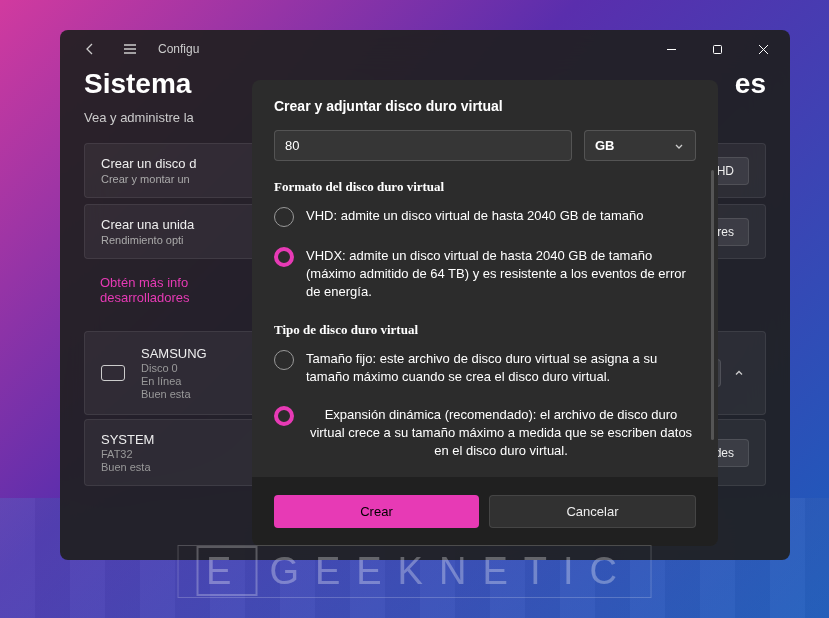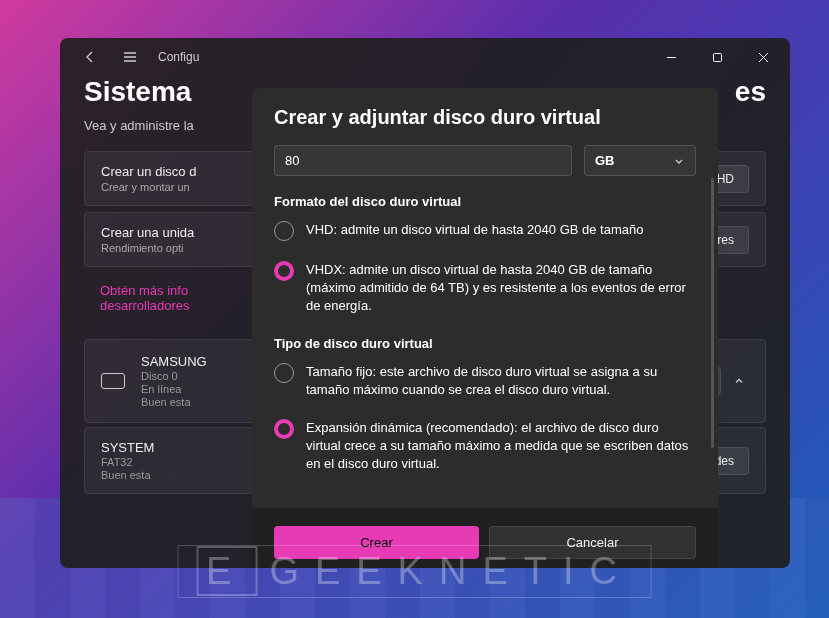--- a/index.html
+++ b/index.html
@@ -6,21 +6,21 @@
     body { width: 829px; height: 618px; overflow: hidden; position: relative; background: linear-gradient(135deg, #c93a8f 0%, #4a2e9d 50%, #1a4d9c 100%); }
     
     .desktop-bg { position: absolute; inset: 0; background: linear-gradient(135deg, #d13a9f 0%, #5a2ead 40%, #1a5dbc 100%); }
     .desktop-bg::after { content: ""; position: absolute; bottom: 0; left: 0; right: 0; height: 120px; background: repeating-linear-gradient(90deg, rgba(80,120,200,0.3) 0px, rgba(80,120,200,0.3) 35px, rgba(60,100,180,0.3) 35px, rgba(60,100,180,0.3) 70px); }
     
     .watermark { position: absolute; bottom: 20px; left: 50%; transform: translateX(-50%); font-size: 38px; letter-spacing: 16px; color: rgba(255,255,255,0.3); font-weight: 300; z-index: 100; border: 1px solid rgba(255,255,255,0.2); padding: 4px 18px; pointer-events: none; }
     .watermark .e-box { border: 2px solid rgba(255,255,255,0.25); padding: 2px 8px; margin-right: 12px; }
     
     .settings-window {
       position: absolute;
-      top: 38px; left: 60px;
+      top: 30px; left: 60px;
       width: 730px; height: 530px;
       background: rgba(32,32,32,0.92);
       backdrop-filter: blur(20px);
       border-radius: 8px;
       color: #fff;
       overflow: hidden;
     }
     
     .titlebar { display: flex; justify-content: space-between; align-items: center; height: 38px; padding: 0 4px; }
     .titlebar-left { display: flex; align-items: center; gap: 16px; padding-left: 14px; }
@@ -79,37 +79,37 @@
       position: absolute;
       top: 50px;
       left: 192px;
       width: 466px;
       background: #2c2c2c;
       border-radius: 8px;
       color: #fff;
       overflow: hidden;
     }
     .dialog-body { padding: 18px 22px 6px 22px; }
-    .dialog-title { font-size: 20px; font-weight: 600; margin-bottom: 16px; }
+    .dialog-title { font-size: 14px; font-weight: 600; margin-bottom: 16px; }
     .dialog-inputs { display: flex; gap: 12px; margin-bottom: 18px; }
     .size-input {
       flex: 1; background: rgba(255,255,255,0.05);
       border: 1px solid rgba(255,255,255,0.15);
       border-radius: 4px; padding: 7px 10px;
       color: #fff; font-size: 13px;
     }
     .unit-select {
       width: 112px;
       background: rgba(255,255,255,0.05);
       border: 1px solid rgba(255,255,255,0.15);
       border-radius: 4px; padding: 7px 10px;
       color: #fff; font-size: 13px;
       display: flex; justify-content: space-between; align-items: center; font-weight: bold;
     }
-    .section-label { font-size: 13px; font-weight: 600; margin-bottom: 12px; }
+    .section-label { font-size: 13px; font-weight: 600; margin-bottom: 12px; font-family: Liberation Serif, serif; }
     .radio-option { display: flex; gap: 12px; margin-bottom: 20px; align-items: flex-start; }
     .radio { width: 20px; height: 20px; border: 1.5px solid #999; border-radius: 50%; flex-shrink: 0; margin-top: 0px; }
     .radio.selected { border: 4px solid #e73ab5; background: #2c2c2c; }
     .radio-label { font-size: 13px; line-height: 1.4; color: #ffffff; }
     .dialog-scroll { position: relative; }
     .dialog-scrollbar { position: absolute; right: 4px; top: 90px; width: 3px; height: 270px; background: #555; border-radius: 2px; }
     .dialog-footer {
       background: #202020;
       padding: 18px 22px;
       display: flex; gap: 10px;
@@ -241,21 +241,21 @@
       <div class="radio-option">
         <div class="radio selected"></div>
         <div class="radio-label">VHDX: admite un disco virtual de hasta 2040 GB de tamaño (máximo admitido de 64 TB) y es resistente a los eventos de error de energía.</div>
       </div>
 
       <div class="section-label">Tipo de disco duro virtual</div>
       <div class="radio-option">
         <div class="radio"></div>
         <div class="radio-label">Tamaño fijo: este archivo de disco duro virtual se asigna a su tamaño máximo cuando se crea el disco duro virtual.</div>
       </div>
-      <div class="radio-option" style="margin-bottom:28px;">
+      <div class="radio-option" style="margin-bottom:10px;text-align:center;">
         <div class="radio selected"></div>
         <div class="radio-label">Expansión dinámica (recomendado): el archivo de disco duro virtual crece a su tamaño máximo a medida que se escriben datos en el disco duro virtual.</div>
       </div>
       <div class="dialog-scrollbar"></div>
     </div>
     <div class="dialog-footer">
       <button class="dialog-btn btn-primary">Crear</button>
       <button class="dialog-btn btn-secondary">Cancelar</button>
     </div>
   </div>

